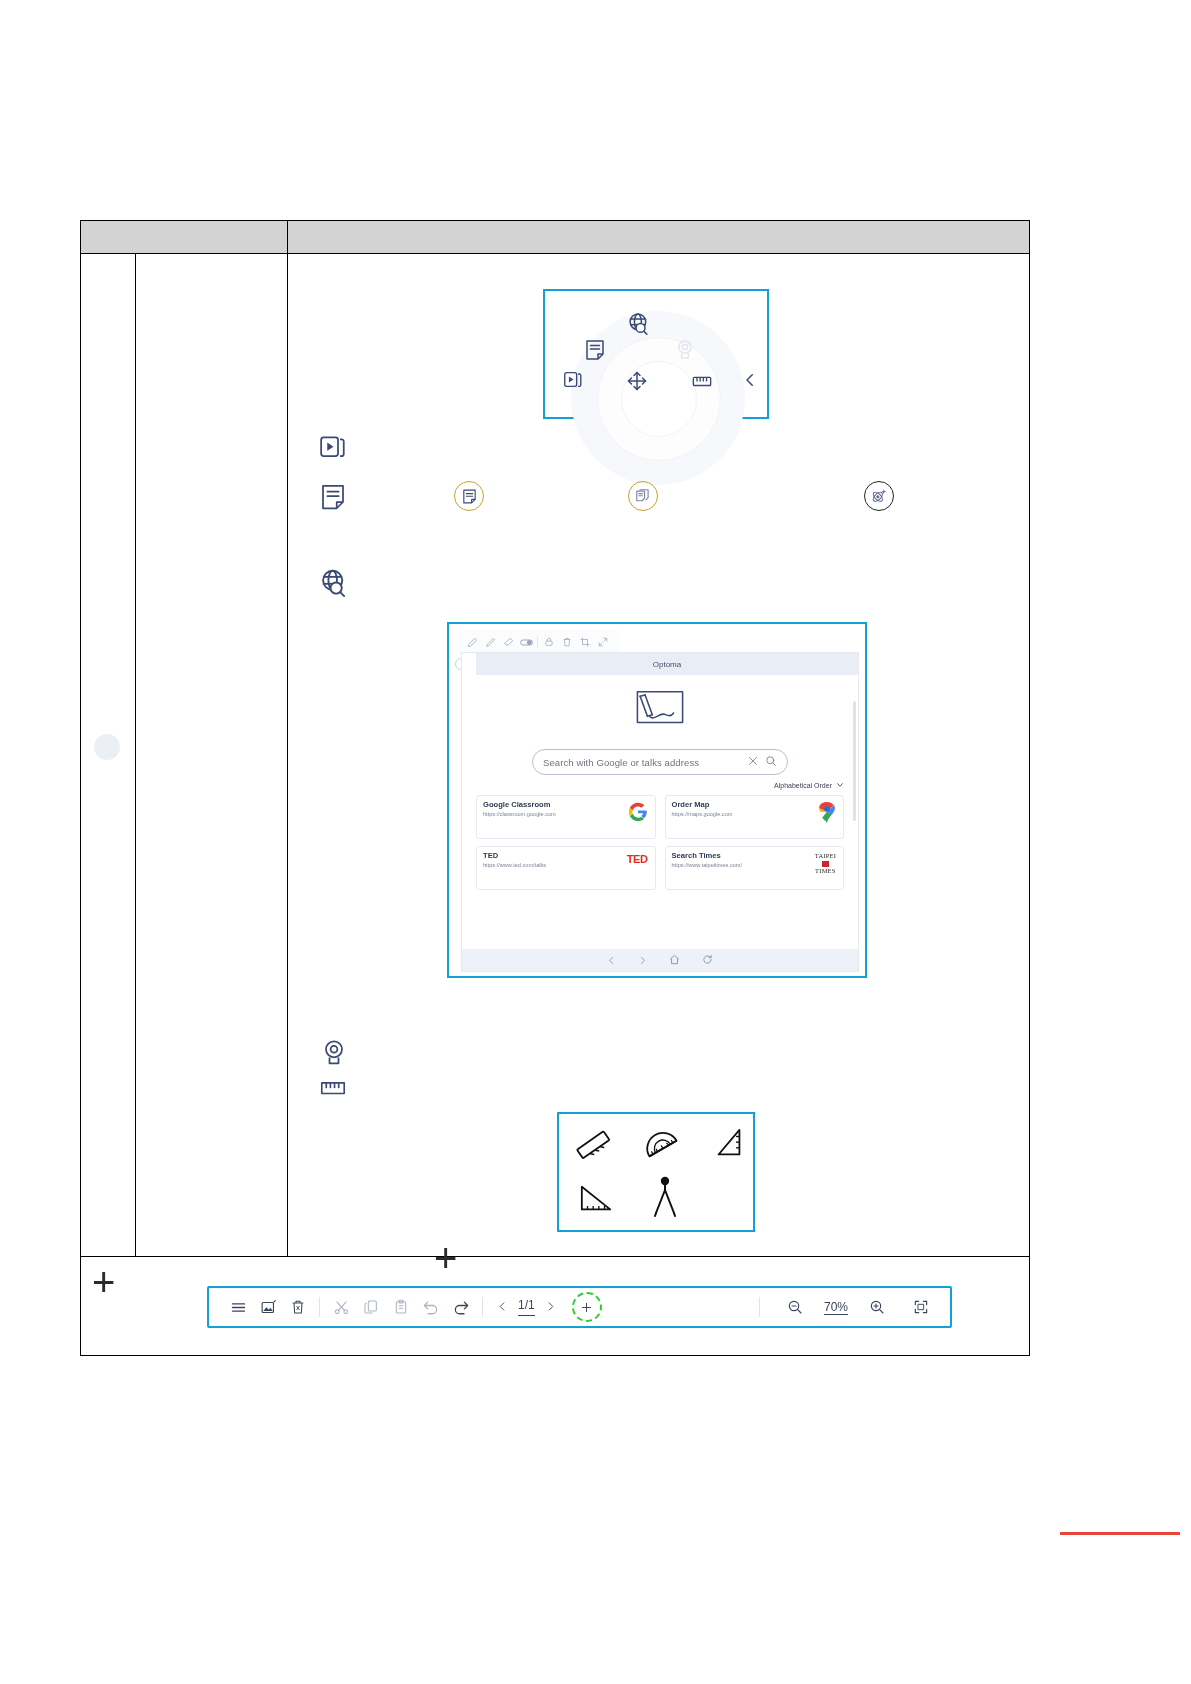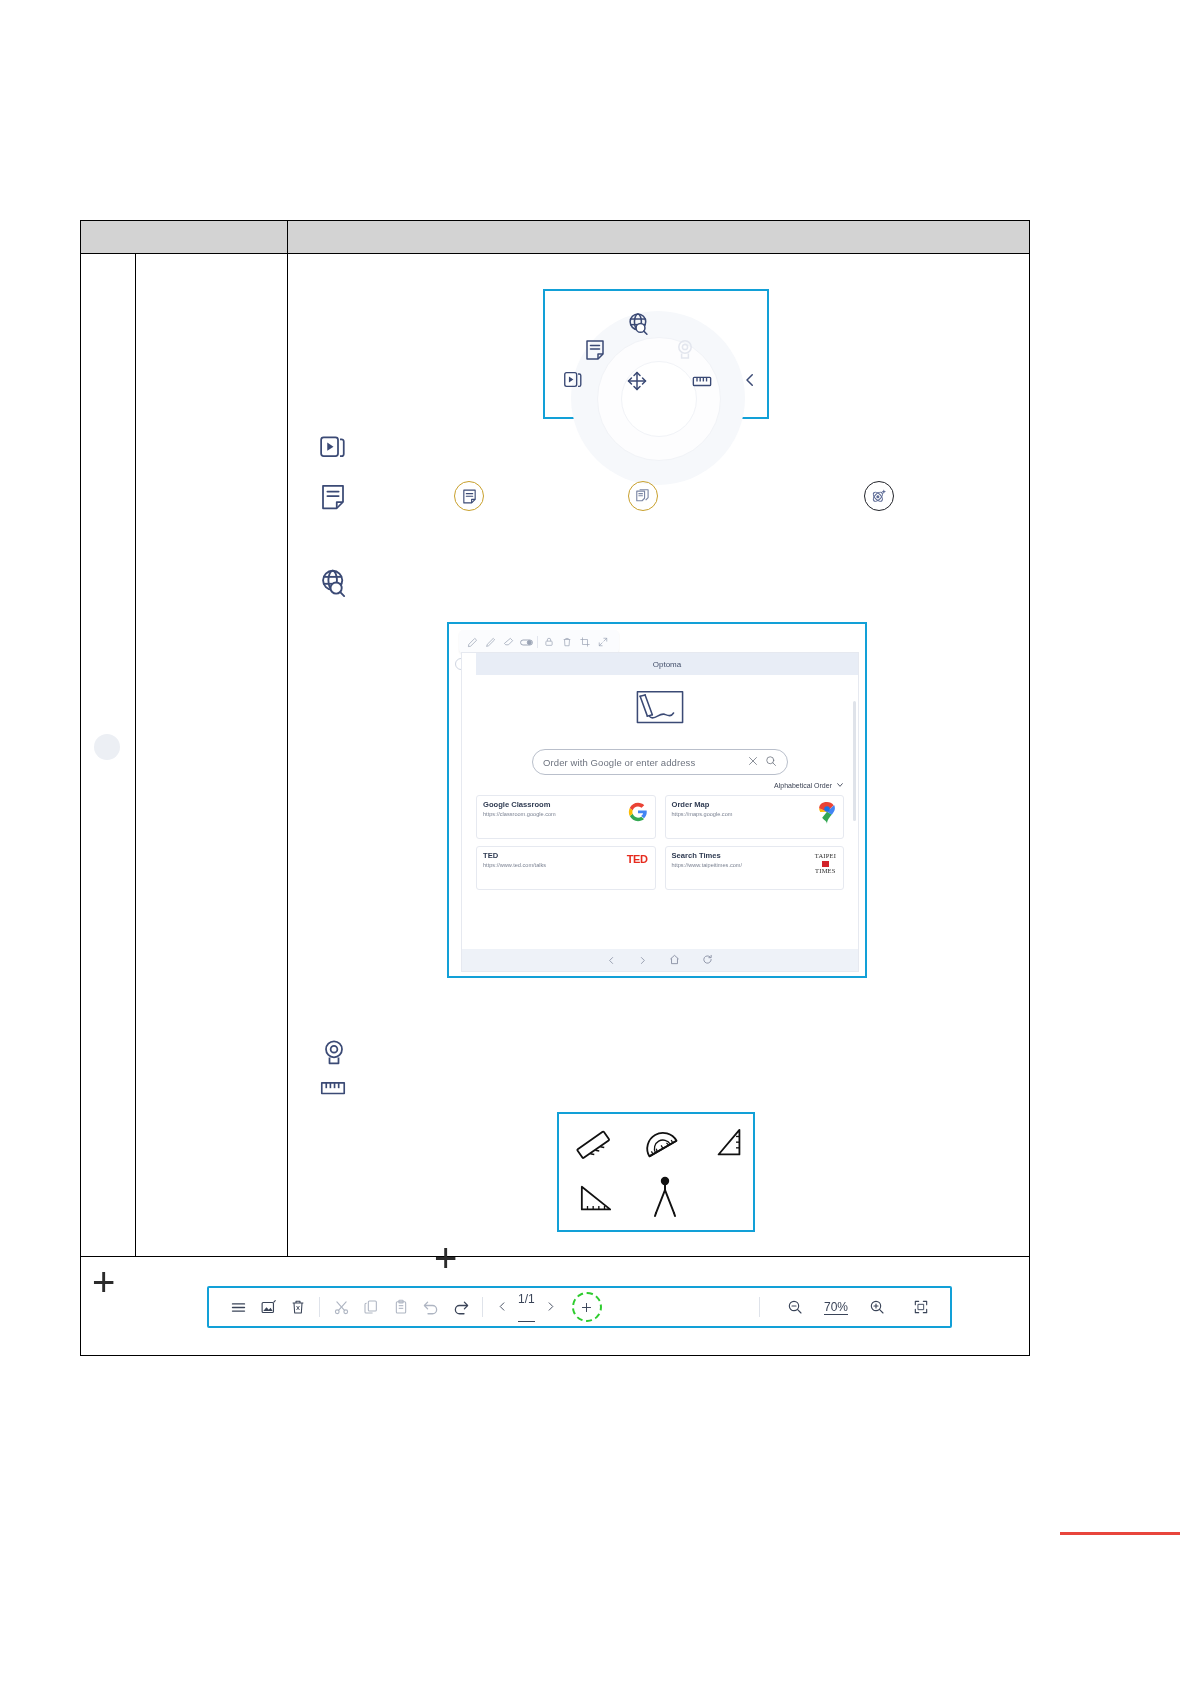--- a/index.html
+++ b/index.html
@@ -130,21 +130,21 @@
   .bottombar{left:207px;top:1286px;width:745px;height:42px;border-radius:2px;}
   .bb-inner{
     position:absolute;inset:0;display:flex;align-items:center;
     padding:0 14px;box-sizing:border-box;color:#3a4458;
   }
   .bb-grp{display:flex;align-items:center;}
   .bb-btn{width:30px;height:30px;display:flex;align-items:center;justify-content:center;}
   .bb-btn.gray{color:#aeb5c2;}
   .bb-sep{width:1px;height:20px;background:#dfe3ea;margin:0 6px;}
   .bb-pages{display:flex;align-items:center;gap:10px;margin-left:8px;color:#3a4458;}
-  .bb-pagenum{font-size:12px;border-bottom:1.5px solid #3a4458;padding-bottom:15px;}
+  .bb-pagenum{font-size:12px;border-bottom:1.5px solid #3a4458;padding-bottom:3px;}
   .bb-add{
     width:26px;height:26px;border-radius:50%;border:2px dashed #2ecc2e;
     display:flex;align-items:center;justify-content:center;margin-left:6px;color:#3a4458;
   }
   .bb-right{margin-left:auto;display:flex;align-items:center;gap:14px;}
   .bb-zoom{font-size:12px;color:#3a4458;border-bottom:1px solid #3a4458;}
 
   .footline{
     position:absolute;left:1060px;top:1532px;width:120px;height:3px;background:#e8453c;
   }
@@ -357,21 +357,21 @@
             <rect x="6" y="3" width="50" height="34"></rect>
             <path d="M9 8l8 22" stroke-linecap="round"></path>
             <path d="M14.5 6.5l8 22" stroke-linecap="round"></path>
             <path d="M9 8l5.5-1.5" stroke-linecap="round"></path>
             <path d="M17 30l5.5-1.5" stroke-linecap="round"></path>
             <path d="M19 30c5 6 11-4 17-2 4 1.4 7 3 10-1.5" stroke-linecap="round"></path>
           </svg>
         </span>
 
         <div class="br-search">
-          <span class="ph">Order with Google or enter address</span>
+          <span class="ph">Search with Google or talks address</span>
           <span class="ic">
             <svg width="12" height="12" viewBox="0 0 24 24" fill="none" stroke="currentColor" stroke-width="1.6" stroke-linecap="round">
                 <path d="M5 5l14 14M19 5L5 19"></path>
               </svg>
           </span>
           <span class="ic">
             <svg width="12" height="12" viewBox="0 0 24 24" fill="none" stroke="currentColor" stroke-width="1.6" stroke-linecap="round">
                 <circle cx="10.5" cy="10.5" r="7"></circle>
                 <line x1="15.6" y1="15.6" x2="21" y2="21"></line>
               </svg>

